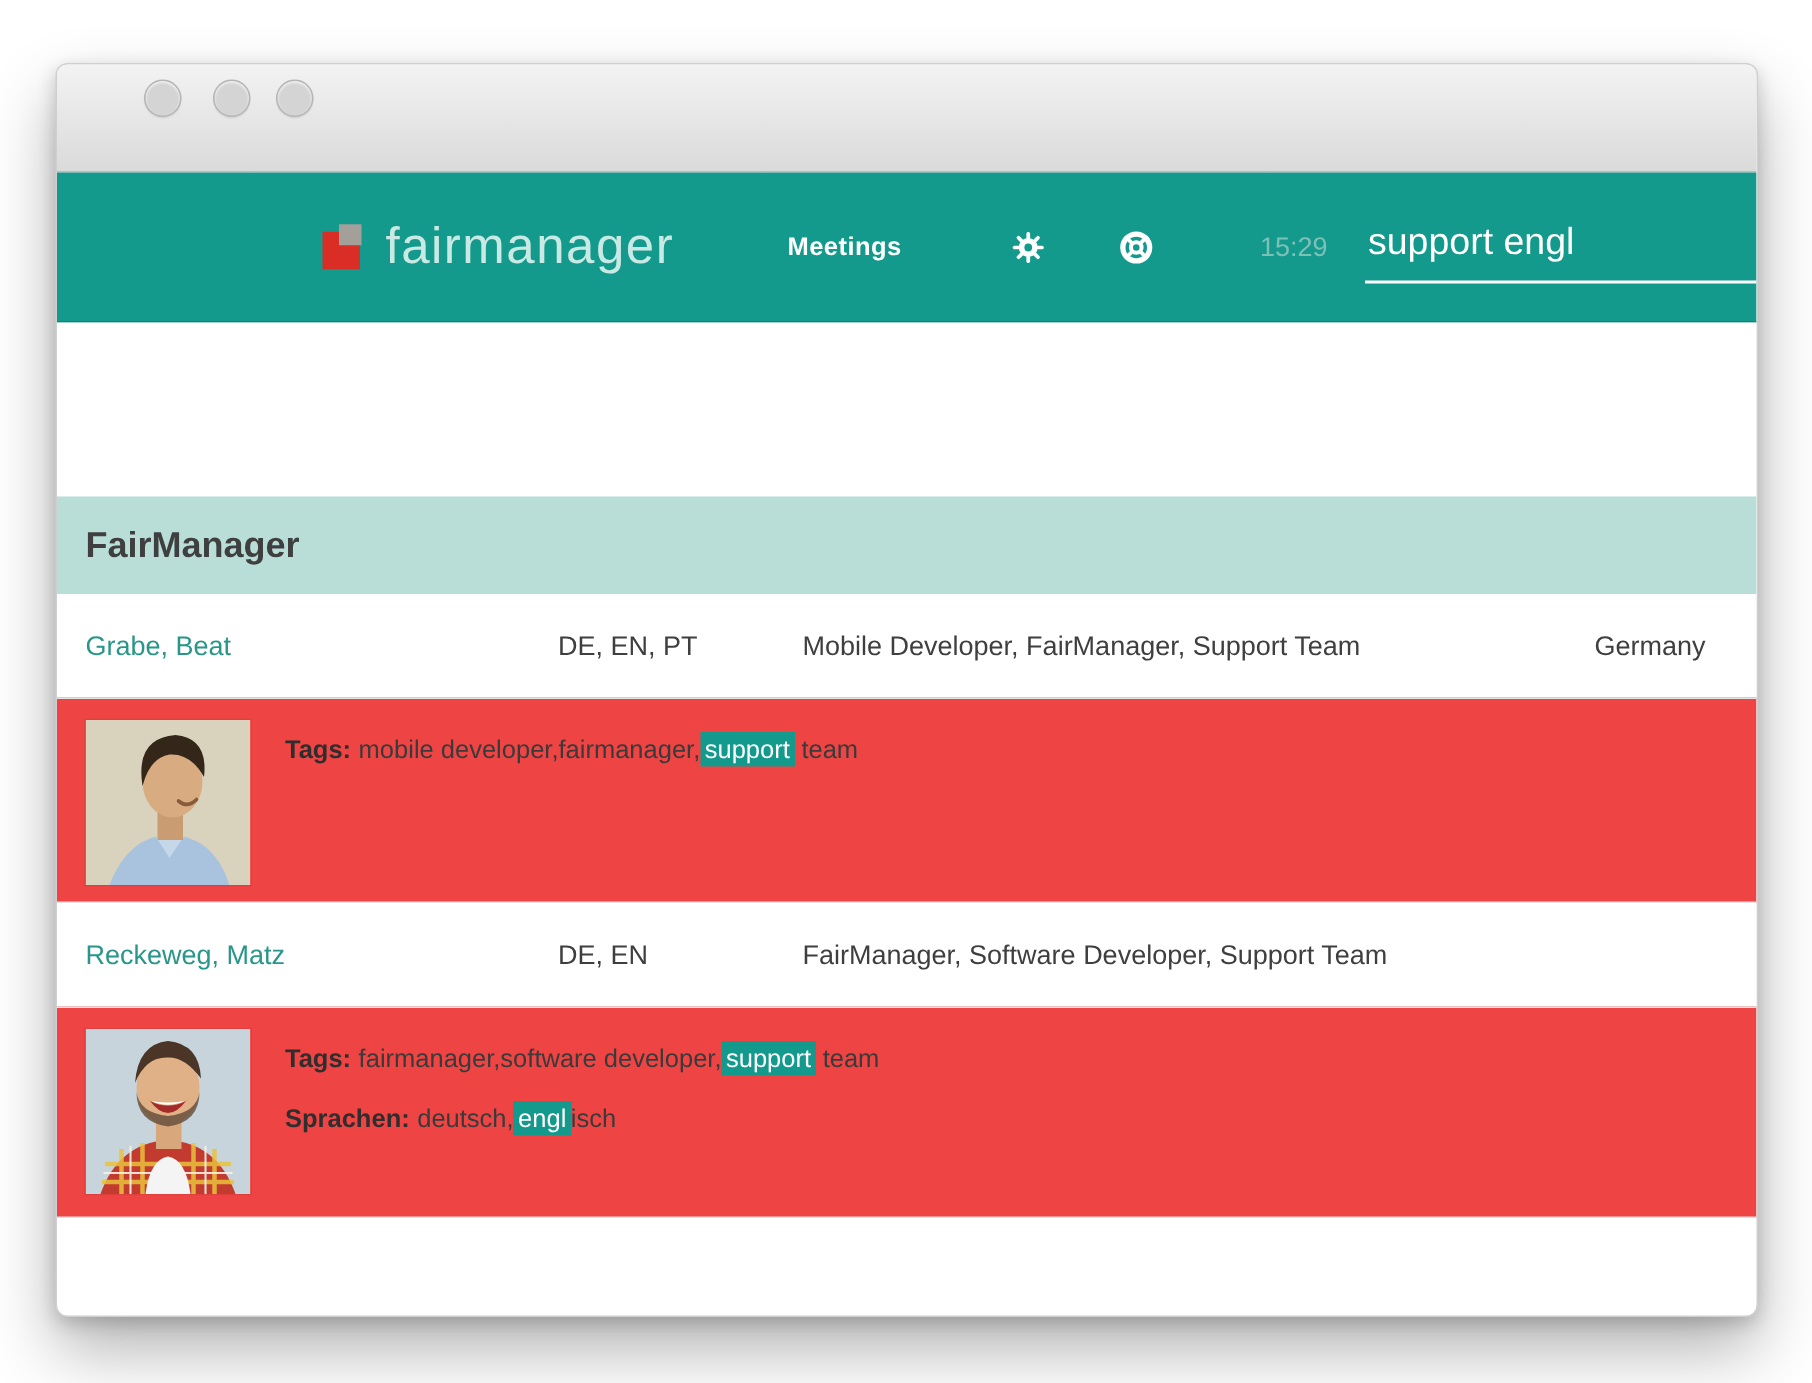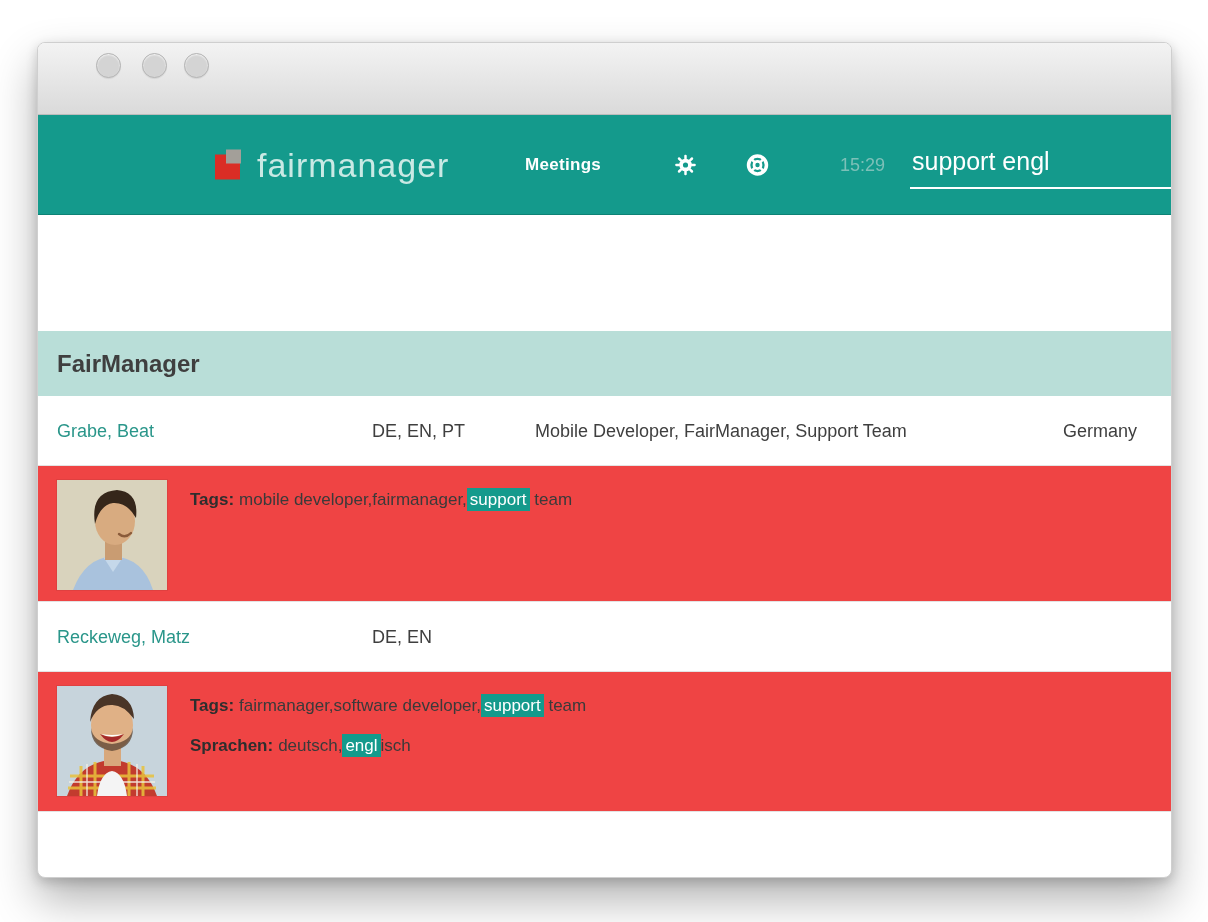--- a/index.html
+++ b/index.html
@@ -156,20 +156,21 @@
         </svg>
       </div>
       <div class="dline dl1">
         <span class="dlabel">Tags:</span><span><span>mobile developer,fairmanager,</span><span class="hl">support</span><span> team</span></span>
       </div>
     </div>
 
     <div class="row">
       <span class="cell c-name name">Reckeweg, Matz</span>
       <span class="cell c-lang">DE, EN</span>
+      <span class="cell c-tags">FairManager, Software Developer, Support Team</span>
       <span class="cell c-land"></span>
     </div>
 
     <div class="detail d2">
       <div class="photo">
         <svg width="110" height="110" viewBox="0 0 110 110">
           <rect width="110" height="110" fill="#c7d4dc"></rect>
           <path d="M10 110 Q22 76 55 74 Q88 76 100 110 Z" fill="#c23b2e"></path>
           <g stroke="#e9c23c" stroke-width="3" opacity="0.85">
             <line x1="24" y1="80" x2="24" y2="110"></line>

